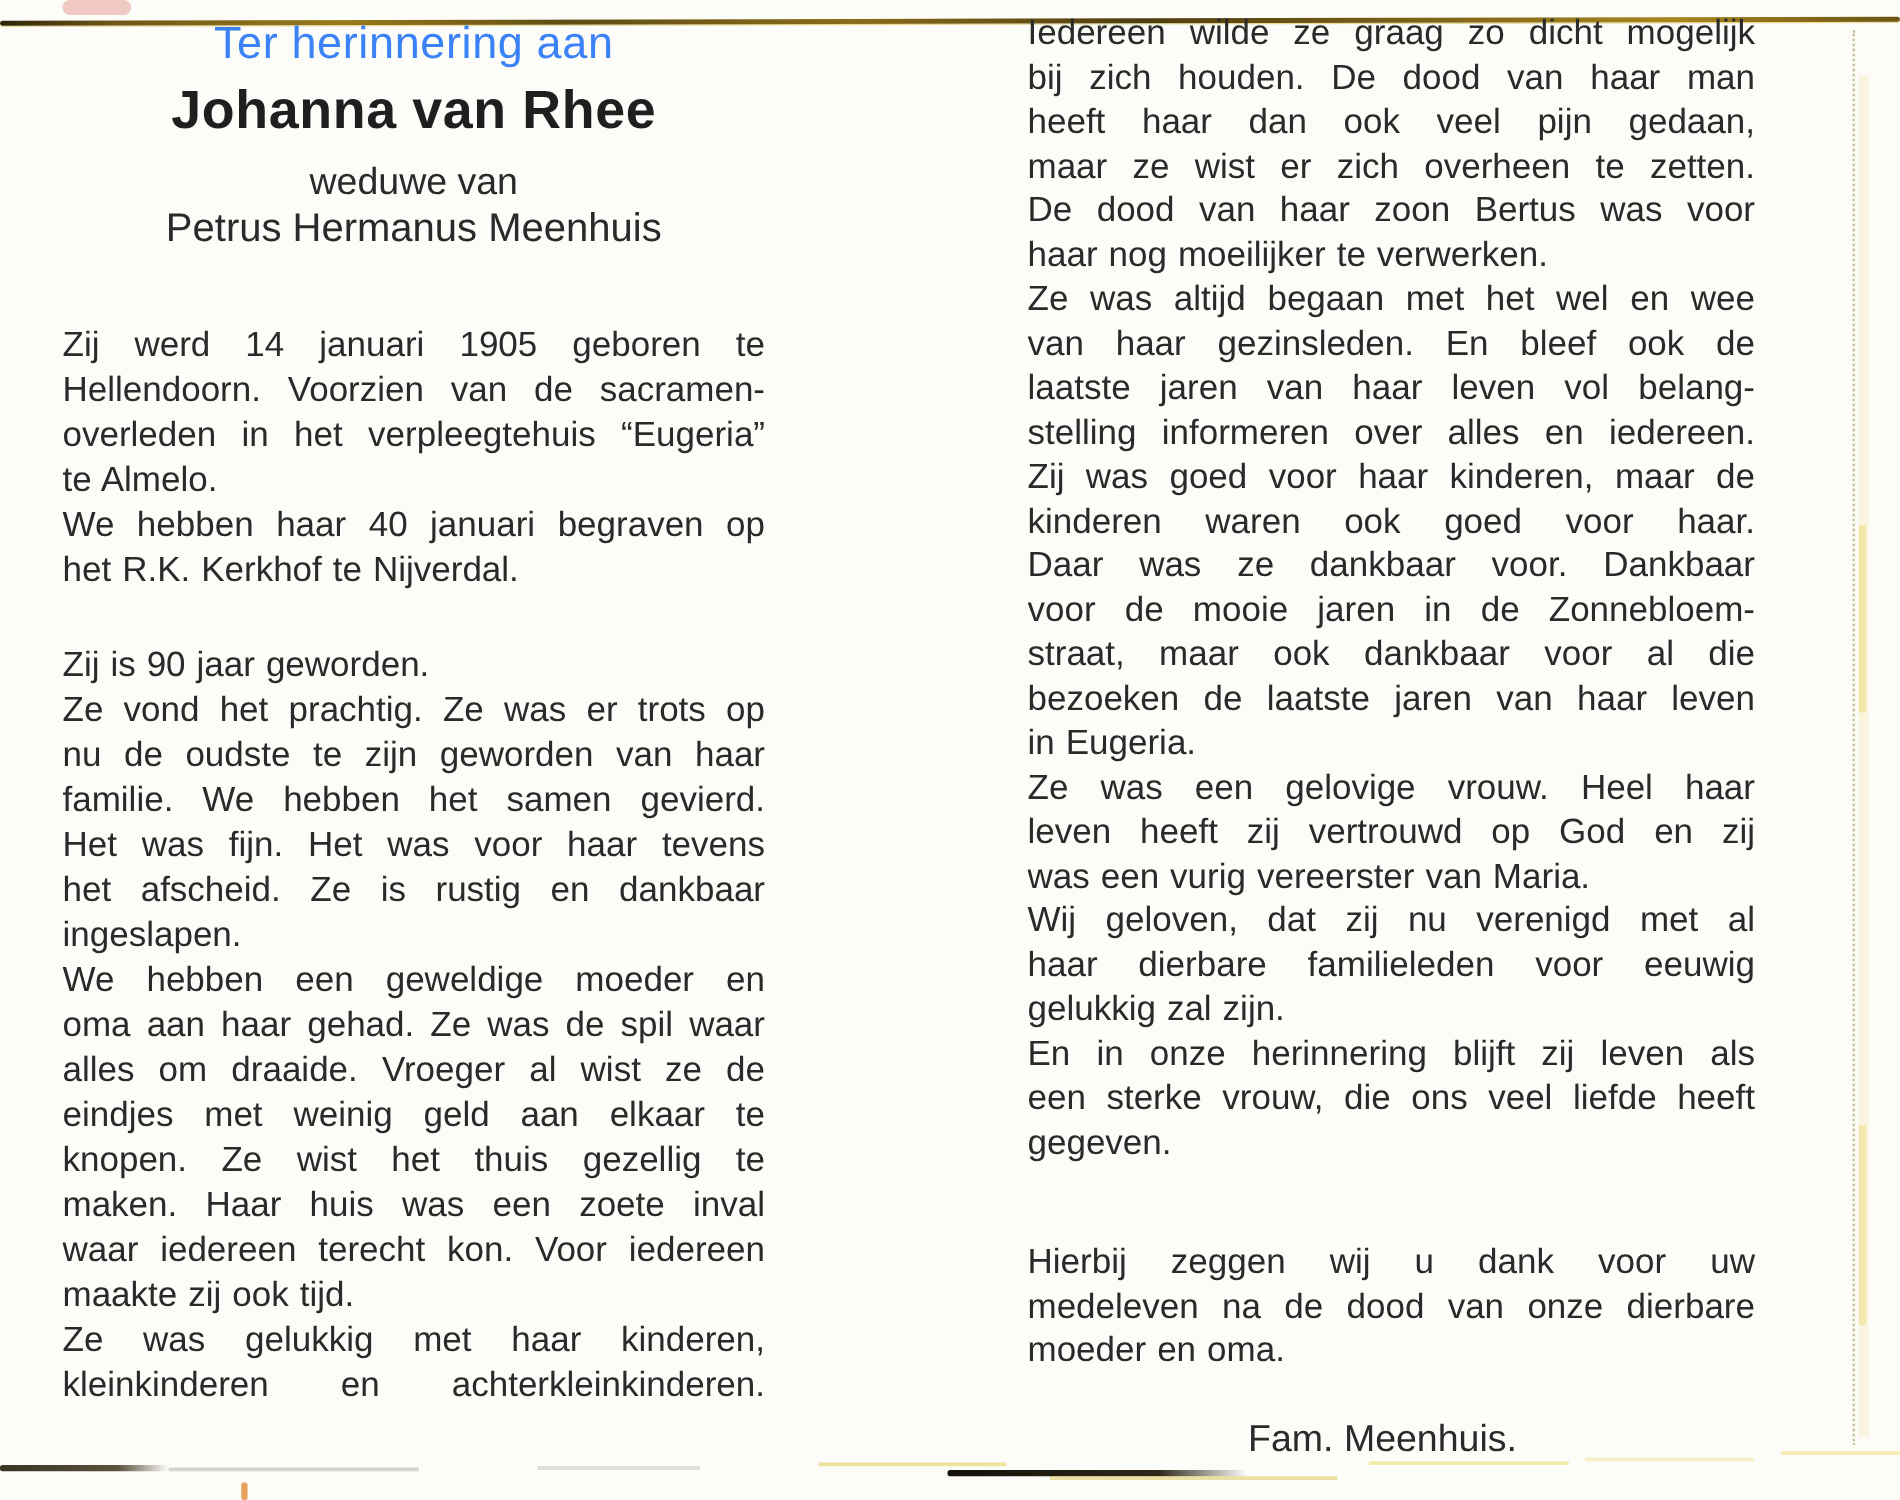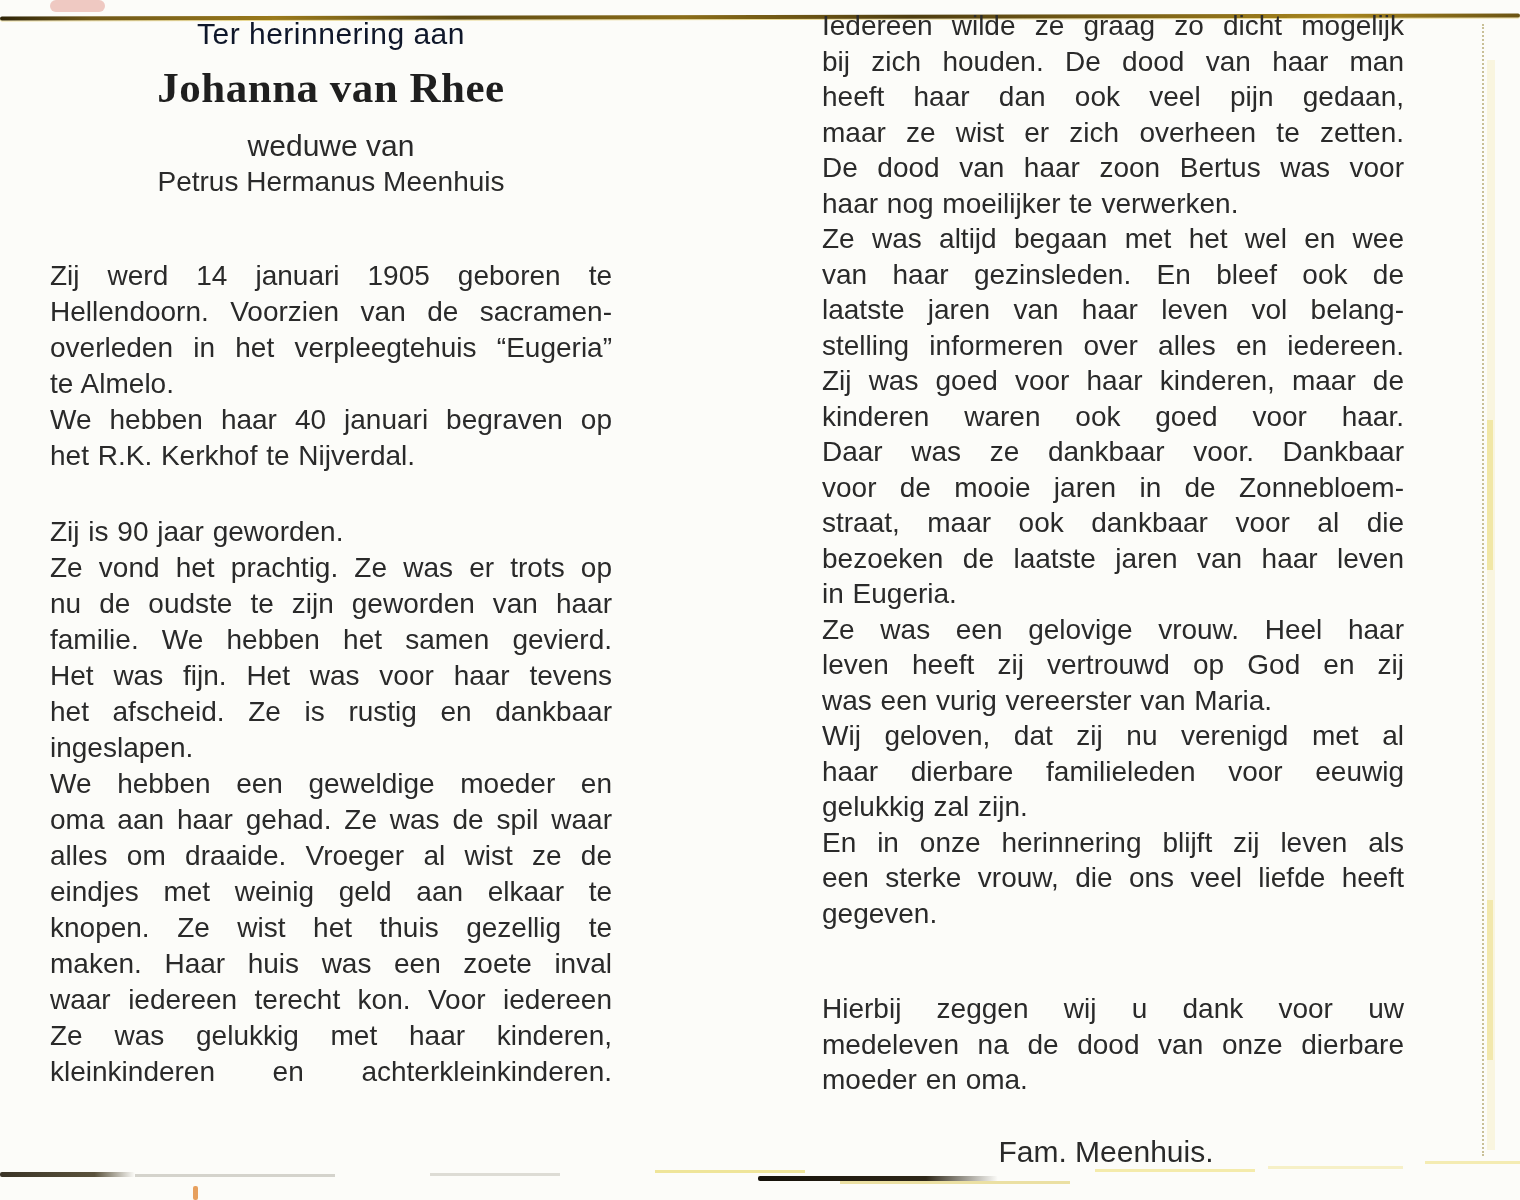--- a/index.html
+++ b/index.html
@@ -11,24 +11,24 @@
     overflow:hidden;
     position:relative;
   }
   .page{position:absolute;inset:0;}
 
   
   .head{
     position:absolute;left:50px;top:14px;width:562px;
     text-align:center;
   }
-  .memorial{font-size:30px;line-height:40px;color:#0f172a;letter-spacing:.5px;}
-  .name{font-size:43px;line-height:52px;font-weight:700;margin-top:8px;color:#1f1f1f;letter-spacing:.5px;font-family:Liberation Serif, serif;}
+  .memorial{font-size:36px;line-height:40px;color:#3b82f6;letter-spacing:.5px;}
+  .name{font-size:43px;line-height:52px;font-weight:700;margin-top:8px;color:#1f1f1f;letter-spacing:.5px;}
   .widow{font-size:30px;line-height:36px;margin-top:14px;}
-  .husband{font-size:28px;line-height:36px;}
+  .husband{font-size:32px;line-height:36px;}
 
   
   .body-left{
     position:absolute;left:50px;top:258px;width:562px;
     font-size:28px;line-height:36px;
   }
   .body-right{
     position:absolute;left:822px;top:8px;width:582px;
     font-size:28px;line-height:35.5px;
   }
@@ -128,20 +128,21 @@
         <div class="line j">Het was fijn. Het was voor haar tevens</div>
         <div class="line j">het afscheid. Ze is rustig en dankbaar</div>
         <div class="line">ingeslapen.</div>
         <div class="line j">We hebben een geweldige moeder en</div>
         <div class="line j">oma aan haar gehad. Ze was de spil waar</div>
         <div class="line j">alles om draaide. Vroeger al wist ze de</div>
         <div class="line j">eindjes met weinig geld aan elkaar te</div>
         <div class="line j">knopen. Ze wist het thuis gezellig te</div>
         <div class="line j">maken. Haar huis was een zoete inval</div>
         <div class="line j">waar iedereen terecht kon. Voor iedereen</div>
+        <div class="line">maakte zij ook tijd.</div>
         <div class="line j">Ze was gelukkig met haar kinderen,</div>
         <div class="line j">kleinkinderen en achterkleinkinderen.</div>
       </div>
     </div>
 
   <div class="body-right">
     <div>
         <div class="para">
           <div class="line j">Iedereen wilde ze graag zo dicht mogelijk</div>
           <div class="line j">bij zich houden. De dood van haar man</div>

